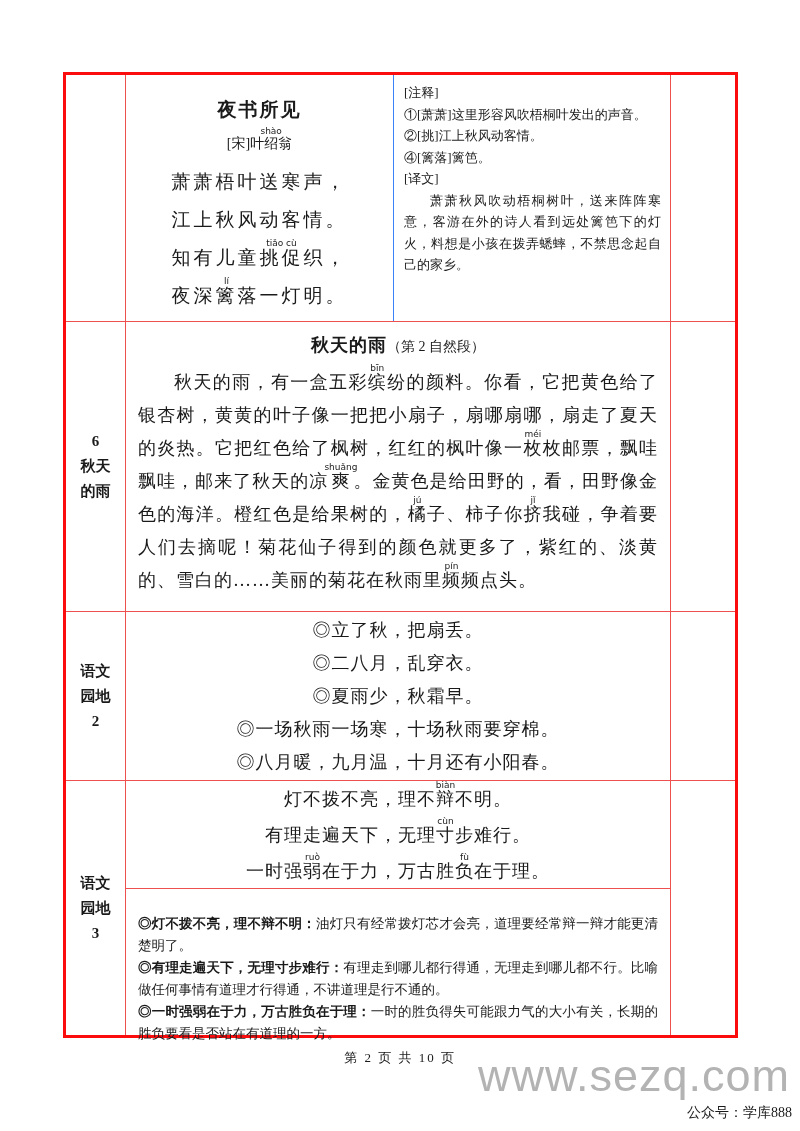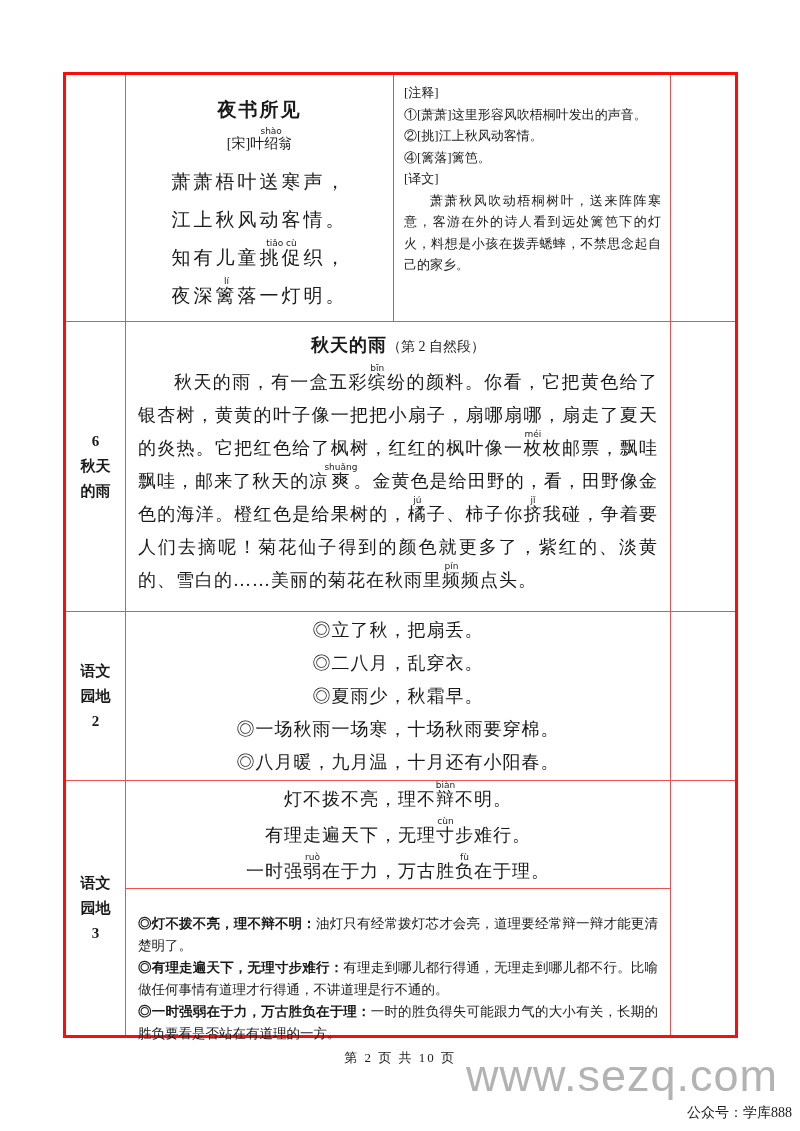--- a/index.html
+++ b/index.html
@@ -64,21 +64,21 @@
   .expl{ font-size:13.5px; line-height:22px; text-align:justify; }
   .expl .head{ font-weight:bold; font-family:"Liberation Sans", sans-serif; font-size:13.5px; }
   .expl .tail{ font-size:13.5px; }
 
   
   .page-indicator{
     position:absolute; left:0; top:1049px; width:800px; text-align:center;
     font-size:13px; letter-spacing:2px;
   }
   .watermark{
-    position:absolute; top:1052px; right:22px;
+    position:absolute; top:1052px; right:10px;
     font-family:"Liberation Sans", sans-serif; font-size:45px; line-height:48px;
     color:#b3b3b3; letter-spacing:1px;
   }
   .credit{
     position:absolute; top:1103px; right:8px;
     font-size:14px; line-height:20px;
   }
 </style>
 </head>
 <body>

